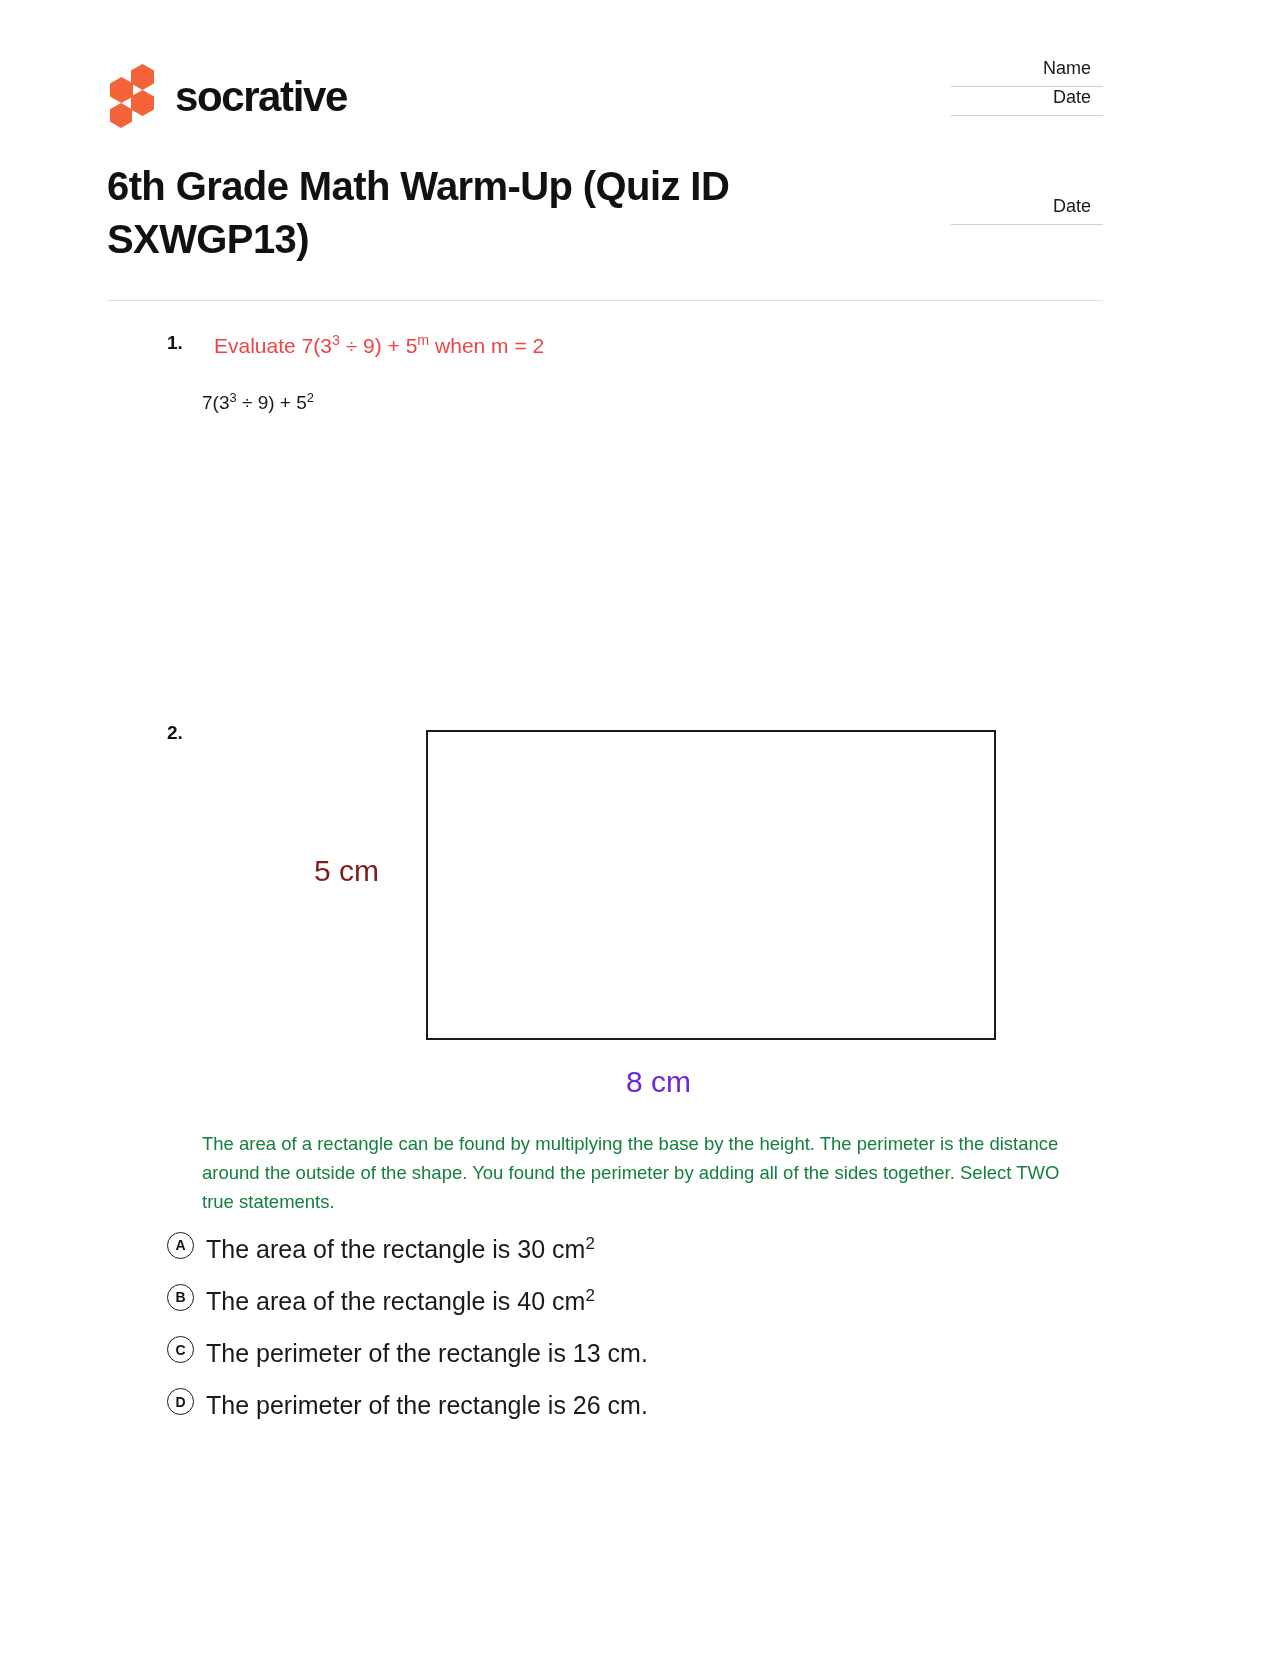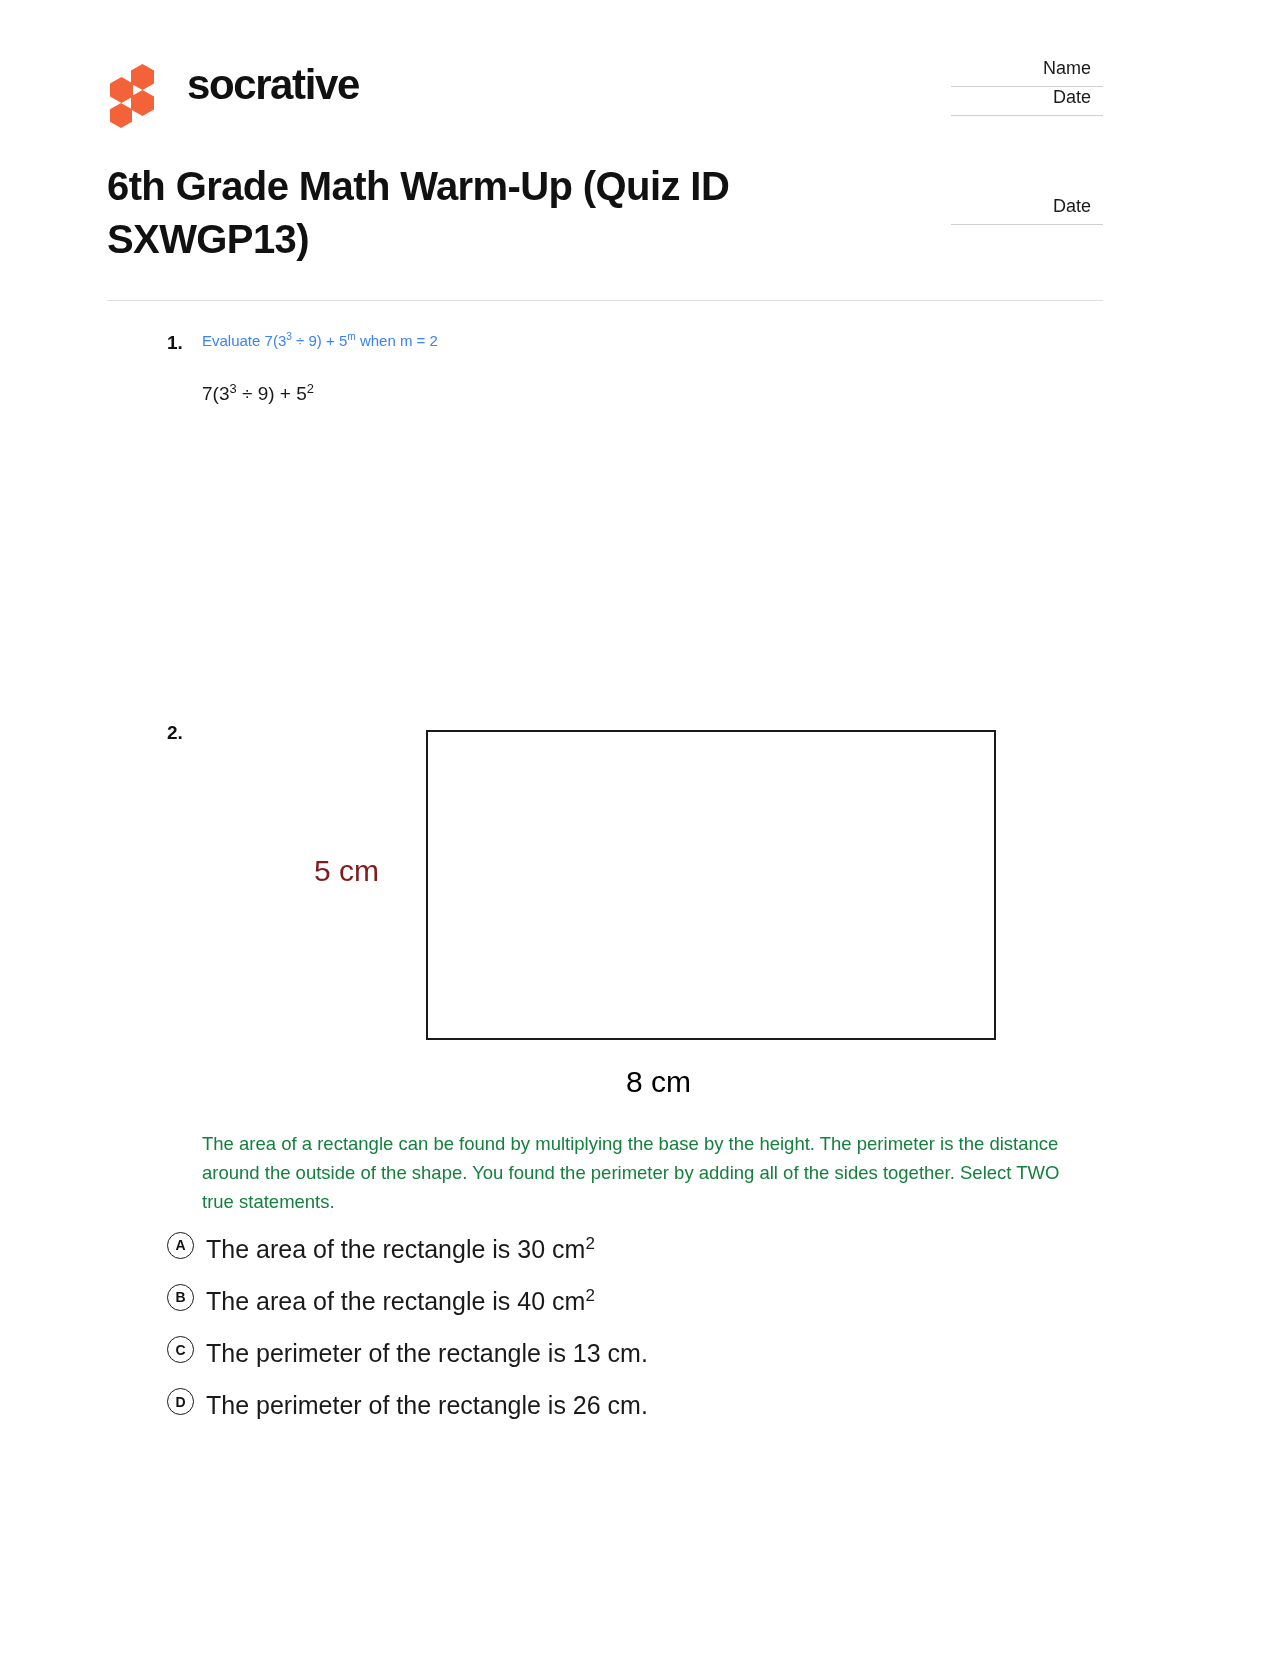--- a/index.html
+++ b/index.html
@@ -30,22 +30,22 @@
     top: 58px;
     width: 996px;
     height: 90px;
   }
 
   .logo-block {
     position: absolute;
     left: 0;
     top: 6px;
     display: flex;
-    align-items: flex-start;
-    gap: 26px;
+    align-items: flex-end;
+    gap: 14px;
   }
 
   .logo-mark {
     width: 54px;
     height: 54px;
     position: relative;
   }
   .hex {
     position: absolute;
     width: 23px;
@@ -136,23 +136,24 @@
     font-size: 19px;
     font-weight: 700;
     color: #111111;
   }
 
   .q-body {
     margin-left: 95px;
   }
 
   .q-prompt {
-    font-size: 15px;
+    font-size: 21px;
     line-height: 1.5;
-    color: #3b82f6;
+    color: #ef4444;
+    margin-left: 12px;
   }
 
   .q-work {
     margin-top: 30px;
     font-size: 19px;
     color: #1a1a1a;
   }
 
   sup {
     font-size: 0.68em;
@@ -182,21 +183,21 @@
     top: 134px;
     font-size: 30px;
     color: #7f1d1d;
     white-space: nowrap;
   }
   .label-base {
     position: absolute;
     left: 424px;
     top: 345px;
     font-size: 30px;
-    color: #000000;
+    color: #6d28d9;
     white-space: nowrap;
   }
 
   
   .q-desc {
     margin-top: 10px;
     font-size: 18.5px;
     line-height: 1.56;
     color: #15803d;
     width: 870px;

